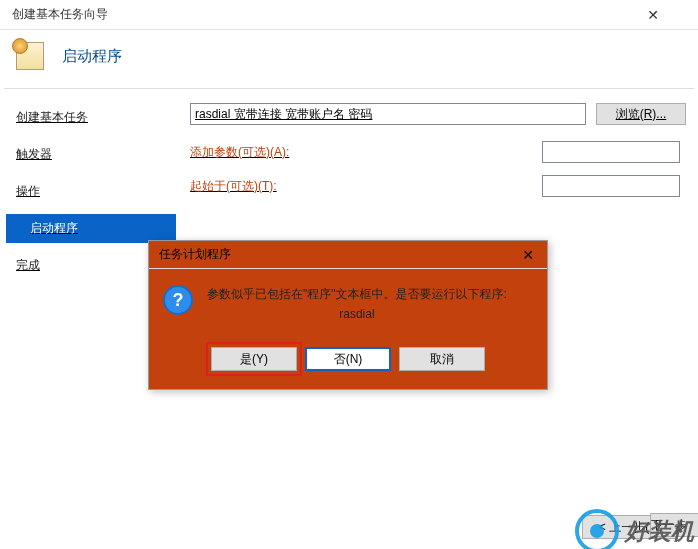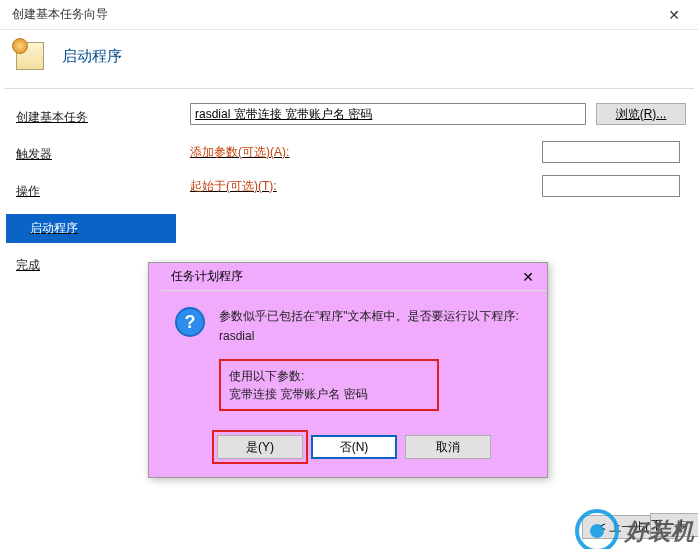--- a/index.html
+++ b/index.html
@@ -1,18 +1,18 @@
 <!DOCTYPE html>
 <html><head>
 <meta charset="utf-8">
 <style>
 * { box-sizing: border-box; margin: 0; padding: 0; font-family: "Microsoft YaHei", "Segoe UI", sans-serif; font-size: 12px; }
 body { background: #fff; width: 698px; height: 549px; position: relative; overflow: hidden; }
 
-.titlebar { height: 30px; display: flex; align-items: center; justify-content: space-between; padding: 0 4px 0 12px; background: #fff; border-bottom: 1px solid #e5e5e5; }
+.titlebar { height: 30px; display: flex; align-items: center; justify-content: space-between; padding: 0 25px 0 12px; background: #fff; border-bottom: 1px solid #e5e5e5; }
 .titlebar .title { color: #333; }
 .titlebar .close { width: 40px; height: 28px; text-align: center; line-height: 28px; font-size: 14px; color: #333; }
 
 .header { display: flex; align-items: center; padding: 12px 20px 18px 16px; }
 .header .wizard-icon { width: 28px; height: 28px; background: linear-gradient(#fdf3d0,#f3dfa0); border: 1px solid #b0a070; position: relative; margin-right: 18px; }
 .header .wizard-icon::before { content:''; position:absolute; width:14px; height:14px; border-radius:50%; background: radial-gradient(#ffd27a,#d88a20); left:-5px; top:-5px; border:1px solid #b87a20; }
 .header .page-title { font-size: 15px; color: #004b8d; }
 
 .hr { border-top: 1px solid #ddd; margin: 0 4px; }
 
@@ -29,27 +29,27 @@
 .browse-btn { width: 90px; height: 22px; margin-left: 10px; border: 1px solid #adadad; background: #e1e1e1; }
 .small-input { width: 138px; height: 22px; border: 1px solid #828790; background: #fff; margin-left: auto; margin-right: 6px; }
 .lbl-row { display: flex; align-items: center; margin-bottom: 12px; }
 .lbl-row label { color: #c2410c; }
 
 .footer { position: absolute; bottom: 10px; right: 20px; display: flex; gap: 10px; }
 .footer .wbtn { width: 96px; height: 24px; border: 1px solid #adadad; background: #e1e1e1; }
 
 
 .overlay { position: absolute; left: 0; top: 0; width: 698px; height: 549px; }
-.dlg { position: absolute; left: 148px; top: 262px; width: 400px; background: #f0abfc; border: 1px solid #9a9a9a; box-shadow: 2px 2px 8px rgba(0,0,0,.25); padding-left: 12px; }
+.dlg { position: absolute; left: 148px; top: 240px; width: 400px; background: #c2410c; border: 1px solid #9a9a9a; box-shadow: 2px 2px 8px rgba(0,0,0,.25); }
 .dlg-title { height: 28px; display: flex; align-items: center; justify-content: space-between; padding: 0 6px 0 10px; border-bottom: 1px solid #dcdcdc; }
 .dlg-title .x { font-size: 14px; width: 26px; text-align: center; }
 .dlg-body { padding: 16px 14px 10px 14px; display: flex; }
 .dlg-icon { width: 30px; height: 30px; border-radius: 50%; background: #2d8def; color: #fff; font-size: 18px; font-weight: bold; display: flex; align-items: center; justify-content: center; margin-right: 14px; flex-shrink: 0; border: 2px solid #1b6cc5; }
 .dlg-text { color: #222; line-height: 1.5; }
-.dlg-text .sub { margin-top: 2px; }
+.dlg-text .sub { margin-top: 2px; text-align: center; }
 .red-box { border: 2px solid #e02020; padding: 6px 8px; margin-top: 14px; width: 220px; }
 .dlg-btns { display: flex; gap: 8px; justify-content: center; padding: 14px 0 18px 0; }
 .dlg-btns .dbtn { width: 86px; height: 24px; border: 1px solid #adadad; background: #e1e1e1; }
 .dlg-btns .dbtn.yes { outline: 2px solid #e02020; outline-offset: 3px; }
 .dlg-btns .dbtn.no { border: 2px solid #0a64c8; background: #fff; }
 
 
 .watermark { position: absolute; right: 4px; bottom: -4px; display: flex; align-items: center; gap: 6px; opacity: .92; }
 .wm-circle { width: 44px; height: 44px; border-radius: 50%; border: 4px solid #1aa0e6; display:flex; align-items:center; justify-content:center; }
 .wm-dot { width: 14px; height: 14px; border-radius: 50%; background:#1aa0e6; }
@@ -104,24 +104,20 @@
   <div class="dlg">
     <div class="dlg-title">
       <span>任务计划程序</span>
       <span class="x">✕</span>
     </div>
     <div class="dlg-body">
       <div class="dlg-icon">?</div>
       <div class="dlg-text">
         <div>参数似乎已包括在"程序"文本框中。是否要运行以下程序:</div>
         <div class="sub">rasdial</div>
-        <div class="red-box">
-          <div>使用以下参数:</div>
-          <div>宽带连接 宽带账户名 密码</div>
-        </div>
       </div>
     </div>
     <div class="dlg-btns">
       <button class="dbtn yes">是(Y)</button>
       <button class="dbtn no">否(N)</button>
       <button class="dbtn">取消</button>
     </div>
   </div>
 </div>
 

